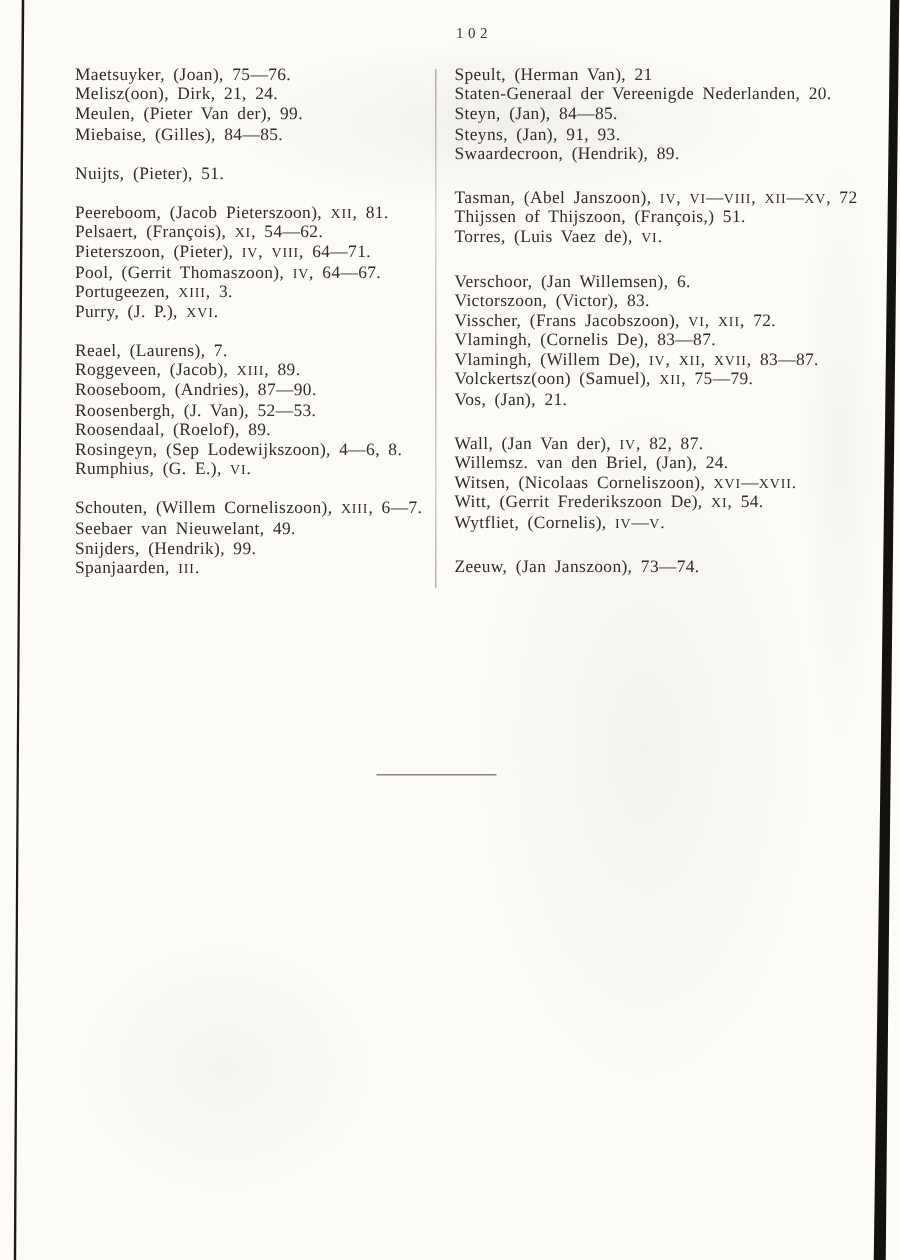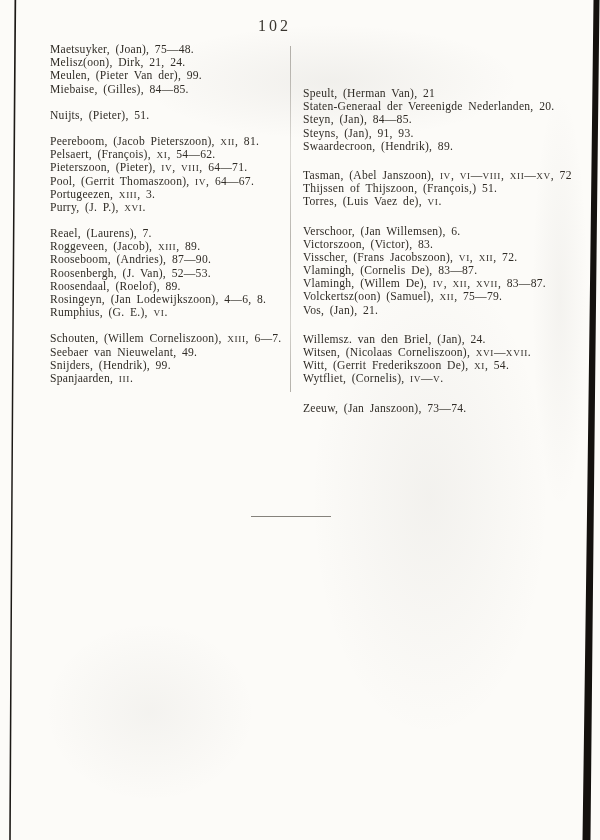--- a/index.html
+++ b/index.html
@@ -12,30 +12,30 @@
   body::before{
     content:"";position:absolute;inset:0;pointer-events:none;
     background:
       radial-gradient(closest-side at 330px 82px, rgba(90,85,75,.07), rgba(90,85,75,0) 70%),
       radial-gradient(closest-side at 430px 498px, rgba(90,85,75,.06), rgba(90,85,75,0) 70%),
       radial-gradient(closest-side at 150px 712px, rgba(90,85,75,.05), rgba(90,85,75,0) 70%),
       radial-gradient(closest-side at 560px 300px, rgba(90,85,75,.05), rgba(90,85,75,0) 70%);
   }
   .page-number{
     position:absolute;top:17px;left:258px;width:70px;
-    text-align:left;font-size:16px;letter-spacing:3px;
+    text-align:right;font-size:10px;letter-spacing:3px;
     color:#3a362f;
   }
   .col{
     position:absolute;top:43px;
     font-size:11.6px;line-height:13.2px;color:#302c26;
     letter-spacing:.25px;word-spacing:2.5px;white-space:nowrap;
   }
   .col-left{left:50px;width:238px;}
-  .col-right{left:303px;width:292px;margin-top:44px;}
+  .col-right{left:303px;width:292px;}
   .col-left .group{margin-bottom:13px;}
   .col-right .group{margin-bottom:16px;}
   .entry{height:13.2px;}
   .rn{font-size:.8em;letter-spacing:.6px;}
   .col-divider{
     position:absolute;left:290px;top:46px;width:1px;height:346px;
     background:linear-gradient(to bottom,
       rgba(120,115,105,.55), rgba(120,115,105,.25) 30%,
       rgba(120,115,105,.5) 55%, rgba(120,115,105,.3) 80%, rgba(120,115,105,.55));
   }
@@ -47,21 +47,21 @@
 </style>
 </head>
 <body>
 
 <div class="page-number">102</div>
 
 <div class="col-divider"></div>
 
 <div class="col col-left">
     <div class="group">
-      <div class="entry">Maetsuyker, (Joan), 75—48.</div>
+      <div class="entry">Maetsuyker, (Joan), 75—76.</div>
       <div class="entry">Melisz(oon), Dirk, 21, 24.</div>
       <div class="entry">Meulen, (Pieter Van der), 99.</div>
       <div class="entry">Miebaise, (Gilles), 84—85.</div>
     </div>
     <div class="group">
       <div class="entry">Nuijts, (Pieter), 51.</div>
     </div>
     <div class="group">
       <div class="entry">Peereboom, (Jacob Pieterszoon), <span class="rn">XII</span>, 81.</div>
       <div class="entry">Pelsaert, (François), <span class="rn">XI</span>, 54—62.</div>
@@ -69,21 +69,21 @@
       <div class="entry">Pool, (Gerrit Thomaszoon), <span class="rn">IV</span>, 64—67.</div>
       <div class="entry">Portugeezen, <span class="rn">XIII</span>, 3.</div>
       <div class="entry">Purry, (J. P.), <span class="rn">XVI</span>.</div>
     </div>
     <div class="group">
       <div class="entry">Reael, (Laurens), 7.</div>
       <div class="entry">Roggeveen, (Jacob), <span class="rn">XIII</span>, 89.</div>
       <div class="entry">Rooseboom, (Andries), 87—90.</div>
       <div class="entry">Roosenbergh, (J. Van), 52—53.</div>
       <div class="entry">Roosendaal, (Roelof), 89.</div>
-      <div class="entry">Rosingeyn, (Jan Lodewijkszoon), 4—6, 8.</div>
+      <div class="entry">Rosingeyn, (Sep Lodewijkszoon), 4—6, 8.</div>
       <div class="entry">Rumphius, (G. E.), <span class="rn">VI</span>.</div>
     </div>
     <div class="group">
       <div class="entry">Schouten, (Willem Corneliszoon), <span class="rn">XIII</span>, 6—7.</div>
       <div class="entry">Seebaer van Nieuwelant, 49.</div>
       <div class="entry">Snijders, (Hendrik), 99.</div>
       <div class="entry">Spanjaarden, <span class="rn">III</span>.</div>
     </div>
   </div>
 
@@ -103,20 +103,21 @@
     <div class="group">
       <div class="entry">Verschoor, (Jan Willemsen), 6.</div>
       <div class="entry">Victorszoon, (Victor), 83.</div>
       <div class="entry">Visscher, (Frans Jacobszoon), <span class="rn">VI</span>, <span class="rn">XII</span>, 72.</div>
       <div class="entry">Vlamingh, (Cornelis De), 83—87.</div>
       <div class="entry">Vlamingh, (Willem De), <span class="rn">IV</span>, <span class="rn">XII</span>, <span class="rn">XVII</span>, 83—87.</div>
       <div class="entry">Volckertsz(oon) (Samuel), <span class="rn">XII</span>, 75—79.</div>
       <div class="entry">Vos, (Jan), 21.</div>
     </div>
     <div class="group">
+      <div class="entry">Wall, (Jan Van der), <span class="rn">IV</span>, 82, 87.</div>
       <div class="entry">Willemsz. van den Briel, (Jan), 24.</div>
       <div class="entry">Witsen, (Nicolaas Corneliszoon), <span class="rn">XVI</span>—<span class="rn">XVII</span>.</div>
       <div class="entry">Witt, (Gerrit Frederikszoon De), <span class="rn">XI</span>, 54.</div>
       <div class="entry">Wytfliet, (Cornelis), <span class="rn">IV</span>—<span class="rn">V</span>.</div>
     </div>
     <div class="group">
       <div class="entry">Zeeuw, (Jan Janszoon), 73—74.</div>
     </div>
   </div>
 

